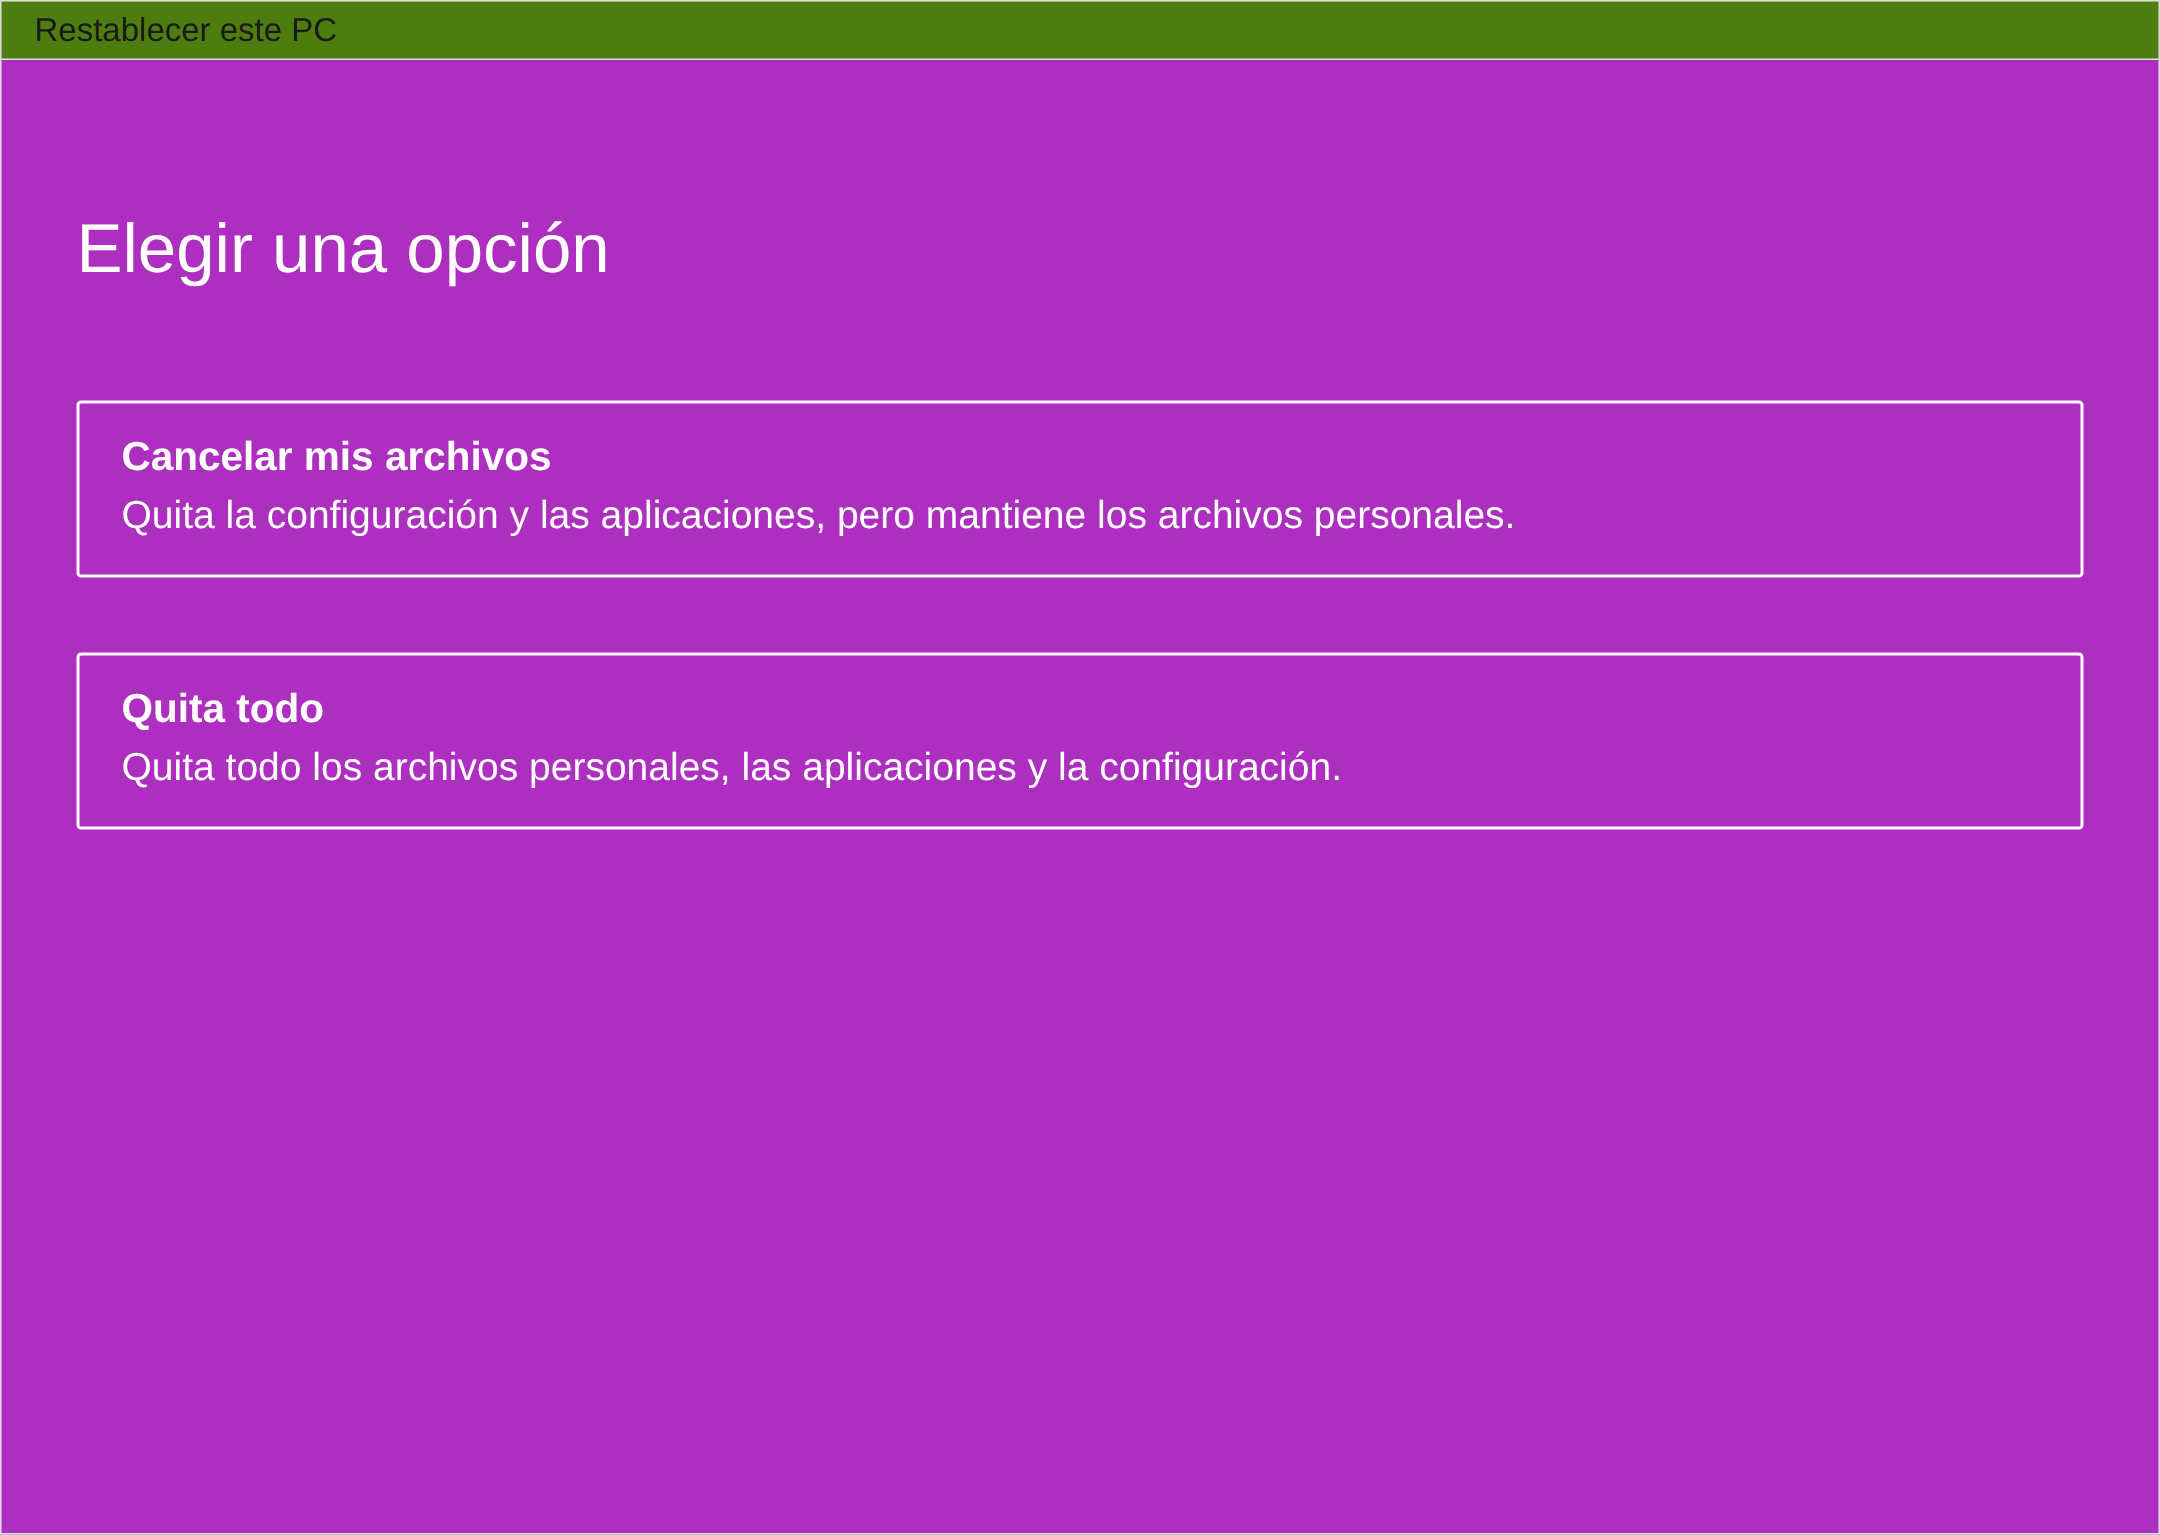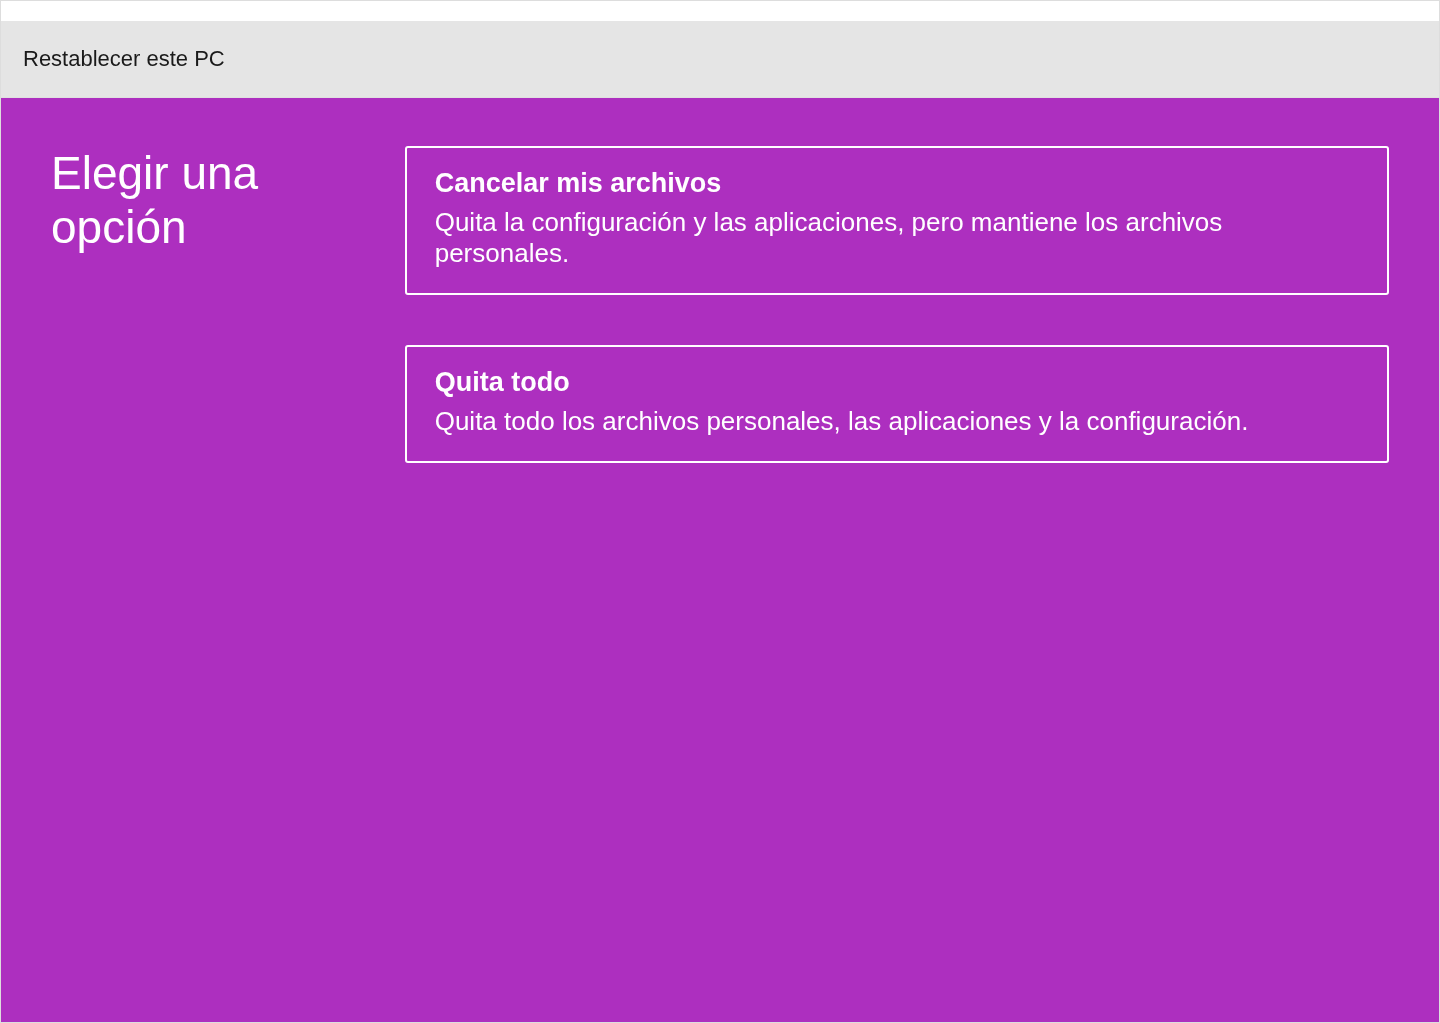--- a/index.html
+++ b/index.html
@@ -18,38 +18,37 @@
     
     .dialog-container {
       width: 100%;
       height: 100%;
       display: flex;
       flex-direction: column;
       border: 1px solid #ddd;
     }
     
     .title-bar {
-      background: #e5e5e5;
-      padding: 25px 22px;
+      background: #4d7c0f;
+      padding: 6px 22px;
       border-bottom: 1px solid #e0e0e0;
-      margin-top: 20px;
     }
     
     .title-bar-text {
       font-size: 22px;
       color: #1a1a1a;
       font-weight: 400;
     }
     
     .content-area {
       flex: 1;
       background: #ad2fbf;
-      padding: 48px 50px 40px 50px;
+      padding: 98px 50px 40px 50px;
       display: flex;
-      flex-direction: row;
+      flex-direction: column;
       position: relative;
     }
     
     .heading {
       color: #ffffff;
       font-size: 46px;
       font-weight: 300;
       margin-bottom: 75px;
     }
     

